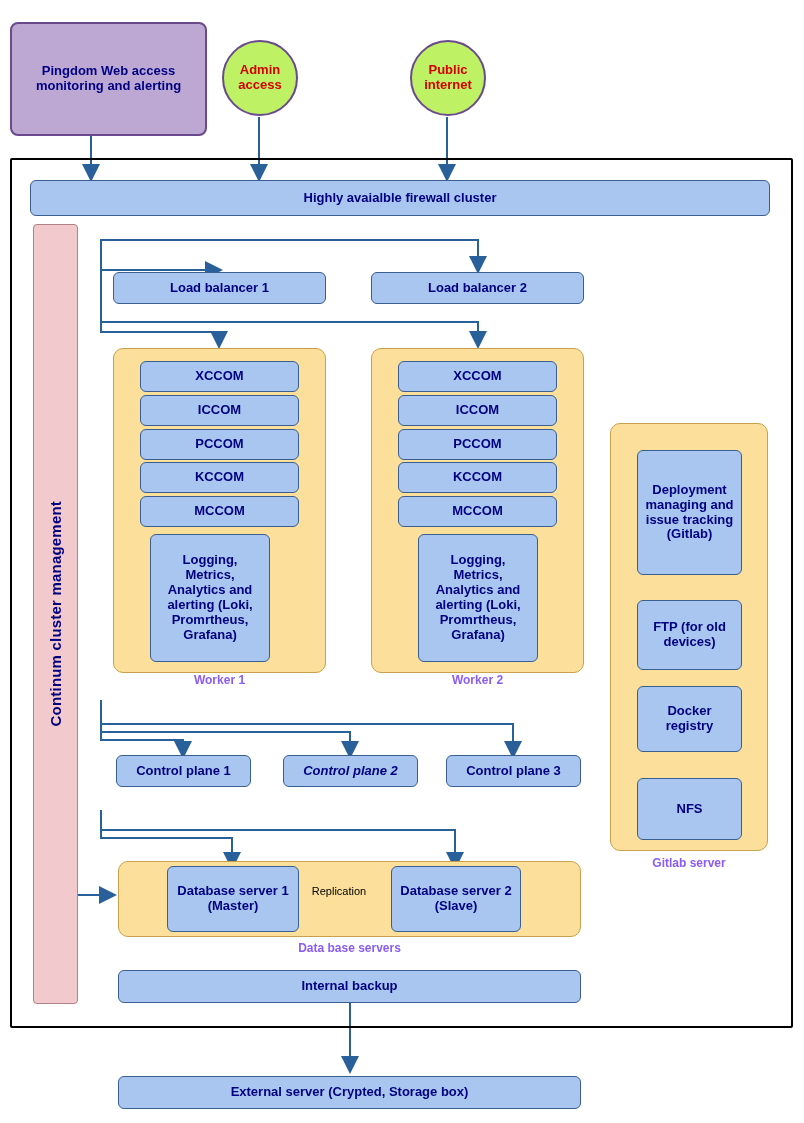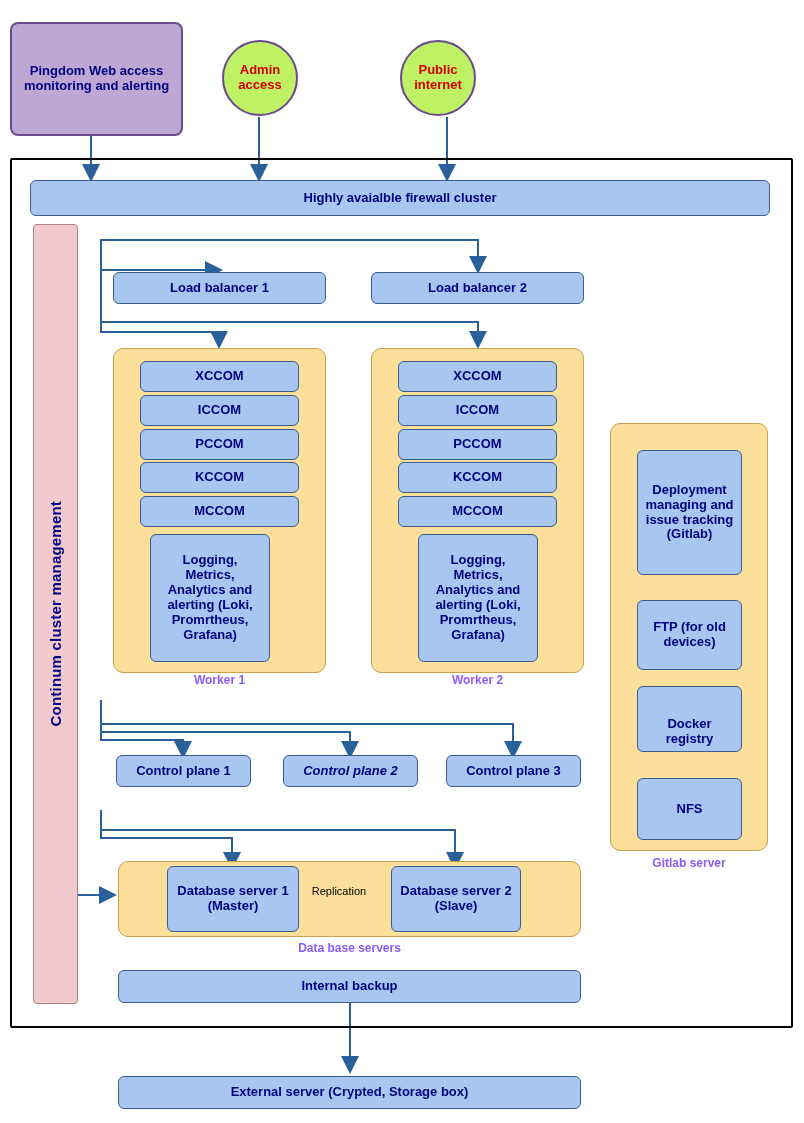--- a/index.html
+++ b/index.html
@@ -120,29 +120,29 @@
       <path d="M101,239 L101,332"></path>
       <path d="M101,700 L101,740"></path>
       <path d="M101,810 L101,838"></path>
     </g>
 
     <g>
       <path d="M305,882 L368,882 L368,874 L389,891 L368,908 L368,900 L305,900 z" fill="#ffffff" stroke="#808080" stroke-width="1.5"></path>
     </g>
   </svg>
 
-  <div class="node purple" style="left:10px;top:22px;width:173px;height:114px;padding:4px 8px;">
+  <div class="node purple" style="left:10px;top:22px;width:197px;height:114px;padding:4px 8px;">
     <span>Pingdom Web access monitoring and alerting</span>
   </div>
 
   <div class="node ellipse" style="left:222px;top:40px;width:76px;height:76px;padding:4px;">
     <span>Admin access</span>
   </div>
 
-  <div class="node ellipse" style="left:400px;top:40px;width:76px;height:76px;padding:4px;">
+  <div class="node ellipse" style="left:410px;top:40px;width:76px;height:76px;padding:4px;">
     <span>Public internet</span>
   </div>
 
   <div class="node outer" style="left:10px;top:158px;width:783px;height:870px;"></div>
 
   <div class="node blue" style="left:30px;top:180px;width:740px;height:36px;">
     <span>Highly avaialble firewall cluster</span>
   </div>
 
   <div class="node pink" style="left:33px;top:224px;width:45px;height:780px;">
@@ -198,21 +198,21 @@
   </div>
   <div class="caption" style="left:371px;top:673px;width:213px;">Worker 2</div>
 
   <div class="node yellow" style="left:610px;top:423px;width:158px;height:428px;"></div>
   <div class="node blue" style="left:637px;top:450px;width:105px;height:125px;padding:4px 6px;">
     <span>Deployment managing and  issue tracking (Gitlab)</span>
   </div>
   <div class="node blue" style="left:637px;top:600px;width:105px;height:70px;padding:4px 6px;">
     <span>FTP (for old devices)</span>
   </div>
-  <div class="node blue" style="left:637px;top:686px;width:105px;height:66px;padding:4px 6px;align-items:flex-end;">
+  <div class="node blue" style="left:637px;top:686px;width:105px;height:66px;padding:4px 6px;">
     <span>Docker registry</span>
   </div>
   <div class="node blue" style="left:637px;top:778px;width:105px;height:62px;padding:4px 16px;">
     <span>NFS</span>
   </div>
   <div class="caption" style="left:610px;top:856px;width:158px;">Gitlab server</div>
 
   <div class="node blue" style="left:116px;top:755px;width:135px;height:32px;">
     <span>Control plane 1</span>
   </div>

